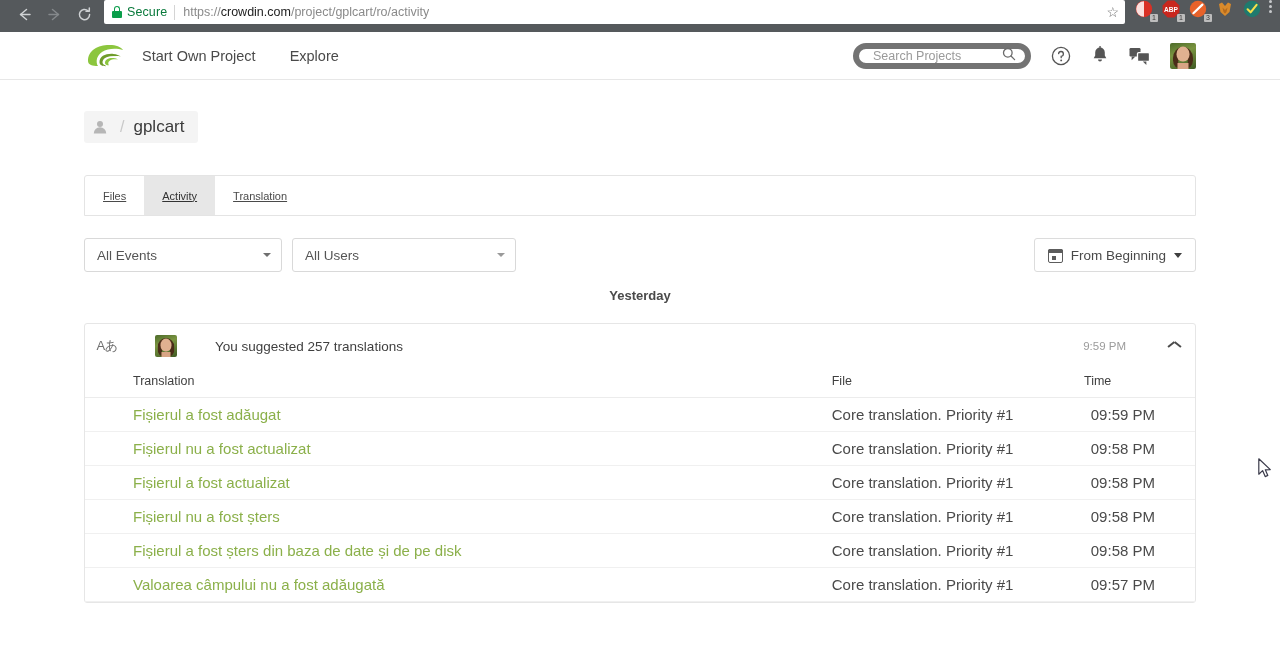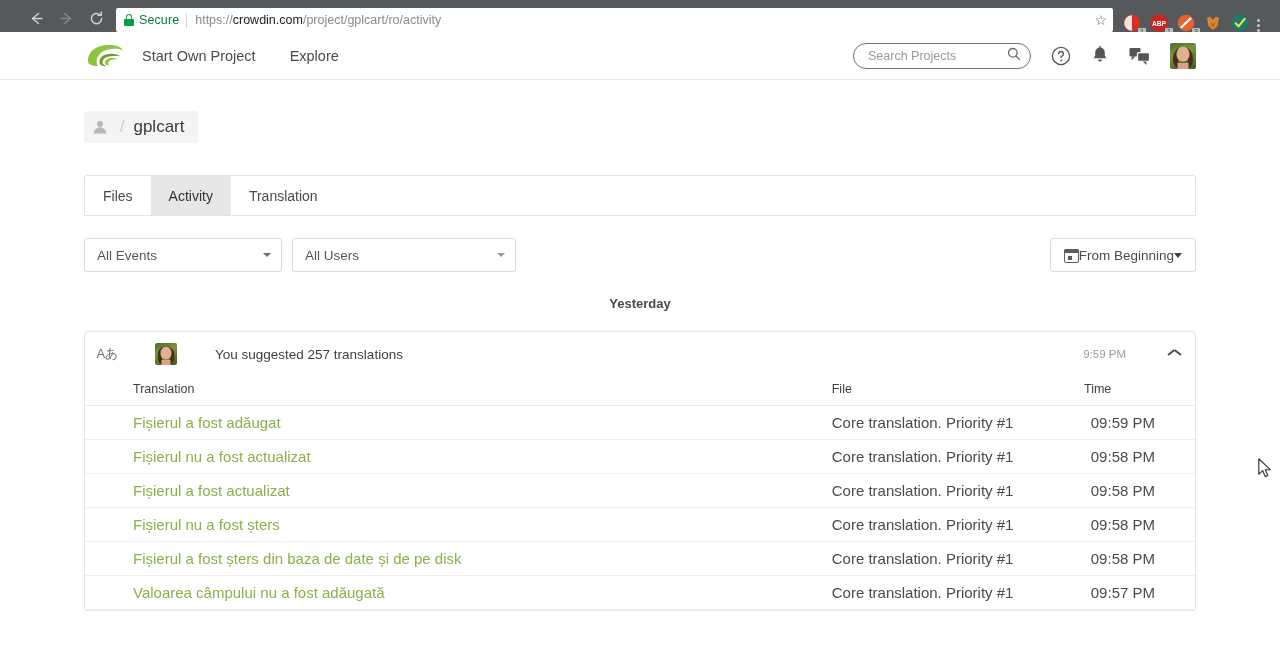--- a/index.html
+++ b/index.html
@@ -8,22 +8,22 @@
     width: 1280px; height: 658px;
     overflow: hidden;
     font-family: "Liberation Sans", sans-serif;
     background: #ffffff;
   }
 
   
   .browser-chrome {
     width: 1280px; height: 32px;
     background: #55595c;
-    display: flex; align-items: flex-end;
-    padding: 0 18px;
+    display: flex; align-items: flex-start;
+    padding: 0 6px;
     position: relative;
   }
   .nav-btns { display: flex; align-items: center; gap: 2px; padding-left: 4px; }
   .nav-btn {
     width: 28px; height: 28px;
     display: flex; align-items: center; justify-content: center;
     color: #cfd2d4;
   }
   .nav-btn.disabled { color: #85898c; }
   .nav-btn svg { display: block; }
@@ -75,21 +75,21 @@
   .logo-wrap { width: 40px; height: 30px; margin-right: 18px; flex: none; display:flex; align-items:center;}
   .main-nav { display: flex; align-items: center; gap: 34px; }
   .main-nav a {
     color: #4a4a4a; font-size: 14.5px; text-decoration: none; white-space: nowrap;
   }
   .header-right {
     margin-left: auto; display: flex; align-items: center; gap: 20px;
   }
   .search-box {
     width: 178px; height: 26px;
-    border: 1px solid #737373; border-radius: 13px;
+    border: 6px solid #737373; border-radius: 13px;
     display: flex; align-items: center;
     padding: 0 9px 0 12px;
     background: #fff;
   }
   .search-box input {
     border: none; outline: none; flex: 1;
     font-size: 12.5px; color: #555;
     font-family: "Liberation Sans", sans-serif;
     background: transparent; min-width: 0;
   }
@@ -144,22 +144,22 @@
     border: 1px solid #e4e4e4;
     border-radius: 3px 3px 0 0;
     height: 41px;
     display: flex; align-items: stretch;
     background: #fff;
     overflow: hidden;
   }
   .tab {
     display: flex; align-items: center;
     padding: 0 18px;
-    font-size: 14px; color: #4a4a4a;
-    cursor: default; white-space: nowrap;
+    font-size: 11px; color: #4a4a4a;
+    cursor: default; white-space: nowrap; text-decoration: underline;
   }
   .tab.active { background: #e7e7e7; color: #333; }
 
   .filters {
     display: flex; align-items: center;
     margin-top: 22px;
     position: relative;
   }
   .select {
     height: 34px; border: 1px solid #d9d9d9; border-radius: 3px;
@@ -177,32 +177,32 @@
   }
   .select .caret-thin {
     margin-left: auto;
     width: 0; height: 0;
     border-left: 4px solid transparent; border-right: 4px solid transparent;
     border-top: 4px solid #9a9a9a;
   }
   .from-beginning {
     margin-left: auto;
     height: 34px; border: 1px solid #dcdcdc; border-radius: 3px;
-    background: #fff; display: flex; align-items: center; gap: 0;
+    background: #fff; display: flex; align-items: center; gap: 8px;
     padding: 0 13px; font-size: 13.5px; color: #4a4a4a;
   }
   .cal-icon { width: 15px; height: 15px; position: relative; flex:none; }
   .cal-icon .frame { position:absolute; inset:1px 0 0 0; border:1.6px solid #5c5c5c; border-radius:2px;}
   .cal-icon .top { position:absolute; top:1px; left:0; right:0; height:4px; background:#5c5c5c; border-radius:2px 2px 0 0;}
   .cal-icon .dot { position:absolute; left:4px; bottom:2.5px; width:4px;height:4px;background:#5c5c5c;}
   .caret-dark { width:0;height:0;border-left:4px solid transparent;border-right:4px solid transparent;border-top:5px solid #3f3f3f; }
 
   .day-sep {
     text-align: center; font-size: 13px; font-weight: bold; color: #4a4a4a;
-    margin-top: 24px;
+    margin-top: 16px;
   }
 
   .activity-card {
     margin-top: 20px;
     border: 1px solid #e6e6e6;
     border-radius: 3px;
     background: #fff;
   }
   .act-head {
     display: flex; align-items: center;

